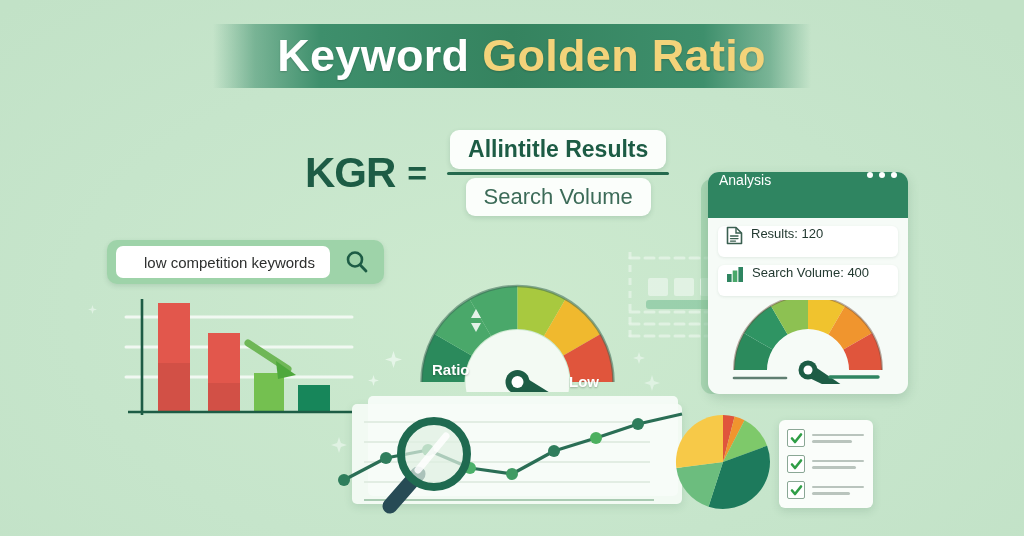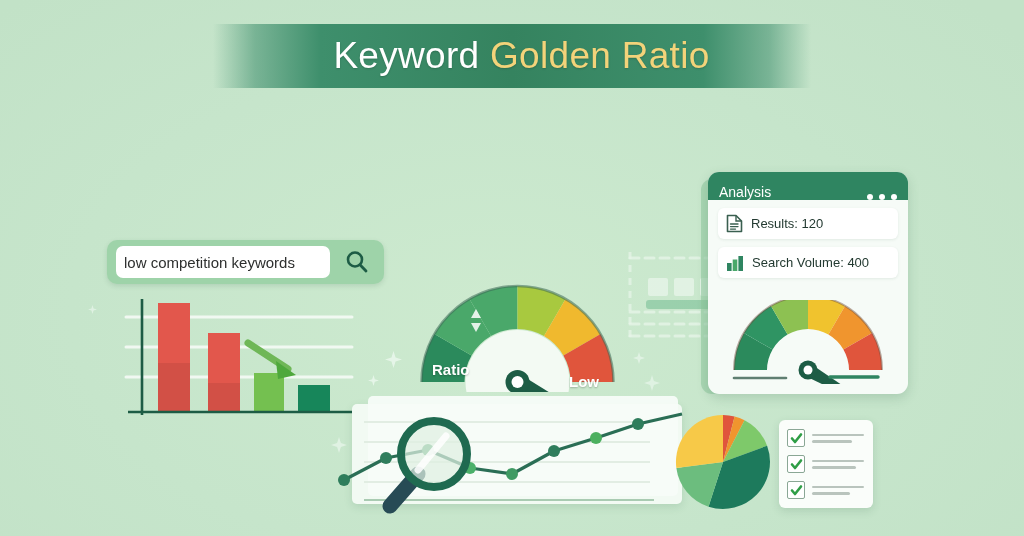--- a/index.html
+++ b/index.html
@@ -18,21 +18,21 @@
   .sparkle{position:absolute;background:#eaf7ec;opacity:.85;
     clip-path:polygon(50% 0%,62% 38%,100% 50%,62% 62%,50% 100%,38% 62%,0% 50%,38% 38%);}
 
   
   .banner{
     position:absolute;left:213px;top:24px;width:598px;height:64px;
     background:linear-gradient(90deg,rgba(61,140,108,0) 0%,rgba(58,140,106,.55) 7%,#3e8f6c 18%,#35835f 50%,#3e8f6c 82%,rgba(58,140,106,.55) 93%,rgba(61,140,108,0) 100%);
     display:flex;align-items:center;justify-content:center;
   }
   .banner-text{
-    font-size:37px;font-weight:normal;letter-spacing:.3px;white-space:nowrap;
+    font-size:45px;font-weight:bold;letter-spacing:.3px;white-space:nowrap;
     text-shadow:0 1px 2px rgba(0,0,0,.18);
     margin-left:19px;
   }
   .t-white{color:#ffffff;}
   .t-gold{color:#f3d37a;}
 
   
   .formula{position:absolute;left:305px;top:130px;display:flex;align-items:center;gap:10px;}
   .kgr{font-size:42px;font-weight:bold;color:#1d5c45;letter-spacing:-1px;}
   .eq{font-size:34px;font-weight:bold;color:#1d5c45;margin-left:2px;}
@@ -47,21 +47,21 @@
 
   
   .searchbar{
     position:absolute;left:107px;top:240px;width:170px;height:44px;width:277px;
     background:#9ed3a9;border-radius:10px;display:flex;align-items:center;
     padding:0 0 0 9px;box-sizing:border-box;
     box-shadow:0 2px 5px rgba(40,90,60,.15);
   }
   .searchfield{
     flex:1;height:32px;background:#ffffff;border-radius:7px;
-    display:flex;align-items:center;padding-left:8px;box-sizing:border-box;
+    display:flex;align-items:center;padding-left:28px;box-sizing:border-box;
     font-size:15px;color:#2d2f2e;white-space:nowrap;overflow:hidden;
   }
   .searchbtn{width:54px;height:44px;display:flex;align-items:center;justify-content:center;}
 
   
   .barchart{position:absolute;left:120px;top:295px;width:240px;height:125px;}
 
   
   .gauge-main{position:absolute;left:410px;top:282px;width:215px;height:110px;}
   .g-label{
@@ -78,29 +78,29 @@
   .panel{
     position:absolute;left:708px;top:172px;width:200px;height:222px;
     background:#f6fbf7;border-radius:11px;overflow:hidden;
     box-shadow:0 4px 12px rgba(40,90,60,.18);
   }
   .panel-shadow{
     position:absolute;left:701px;top:179px;width:200px;height:215px;
     background:#8cc79c;border-radius:11px;opacity:.55;
   }
   .panel-head{
-    height:28px;background:#2f8561;display:flex;align-items:flex-end;
+    height:46px;background:#2f8561;display:flex;align-items:flex-start;
     justify-content:space-between;padding:0 11px;box-sizing:border-box;
   }
   .panel-title{color:#fff;font-size:14px;font-weight:normal;}
   .dots{display:flex;gap:6px;}
   .dot{width:6px;height:6px;border-radius:50%;background:#fff;}
   .panel-body{padding:8px 10px 0 10px;}
   .row{
-    background:#fff;border-radius:6px;height:31px;display:flex;align-items:center;
+    background:#fff;border-radius:6px;height:31px;display:flex;
     padding-left:8px;margin-bottom:8px;gap:8px;
     box-shadow:0 1px 3px rgba(40,90,60,.10);
   }
   .row-text{font-size:13px;color:#233a31;white-space:nowrap;}
   .gauge-mini{position:absolute;left:18px;top:128px;width:164px;height:84px;}
 
   
   .linecard{
     position:absolute;left:352px;top:404px;width:330px;height:100px;
     background:#f2faf3;border-radius:5px;
@@ -156,20 +156,33 @@
     </g>
     <rect x="38" y="50" width="72" height="9" rx="3" fill="#63b486" opacity=".85"></rect>
   </svg>
 
   <div class="banner">
     <div class="banner-text">
       <span class="t-white">Keyword</span><span class="t-gold"> Golden Ratio</span>
     </div>
   </div>
 
+  <div class="formula">
+    <span class="kgr">KGR</span>
+    <span class="eq">=</span>
+    <div class="frac">
+      <div class="fbox">
+        <div class="fnum">Allintitle Results</div>
+      </div>
+      <div class="fbar"></div>
+      <div class="fbox">
+        <div class="fden">Search Volume</div>
+      </div>
+    </div>
+  </div>
 
   <div class="searchbar">
     <div class="searchfield">low competition keywords</div>
     <div class="searchbtn">
       <svg width="26" height="26" viewBox="0 0 26 26">
         <circle cx="11" cy="10.5" r="7" fill="none" stroke="#1d5c45" stroke-width="2.6"></circle>
         <line x1="16.2" y1="16" x2="22" y2="22" stroke="#1d5c45" stroke-width="2.8" stroke-linecap="round"></line>
       </svg>
     </div>
   </div>

